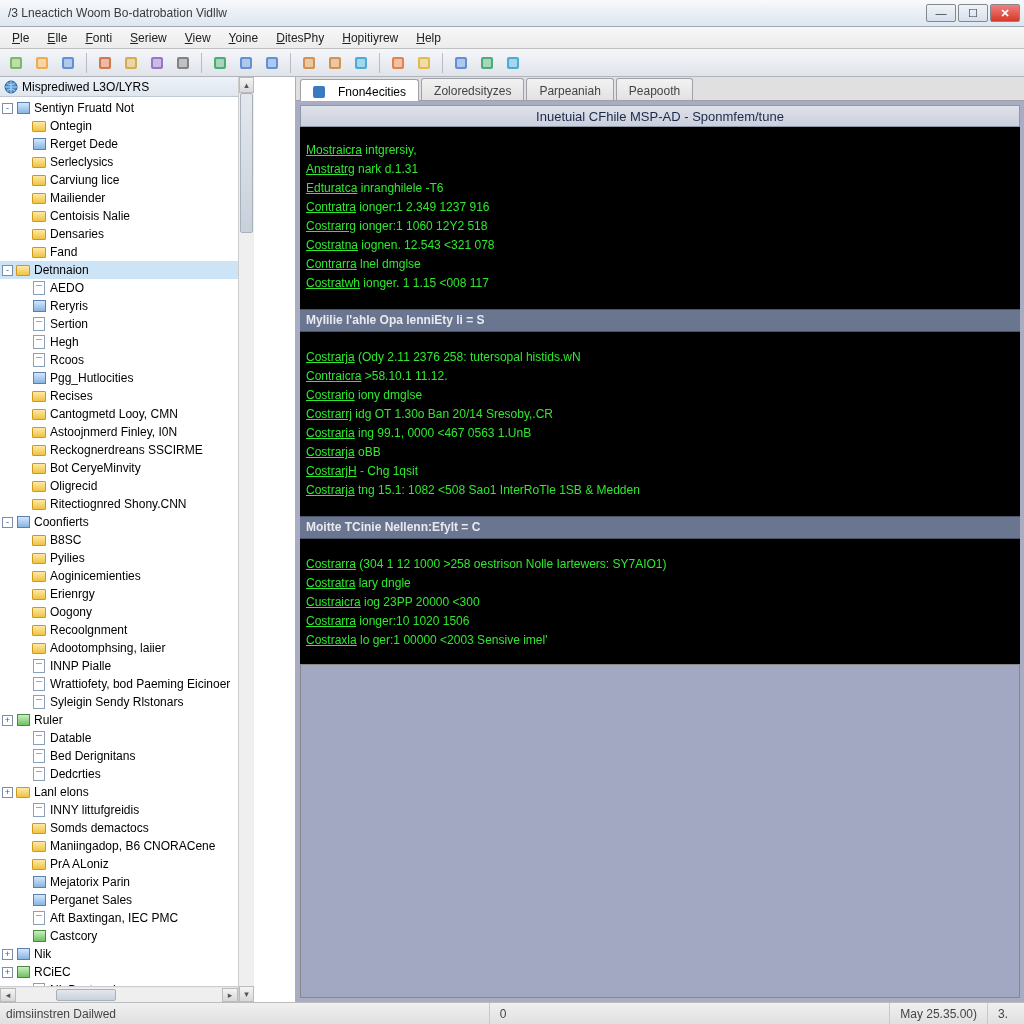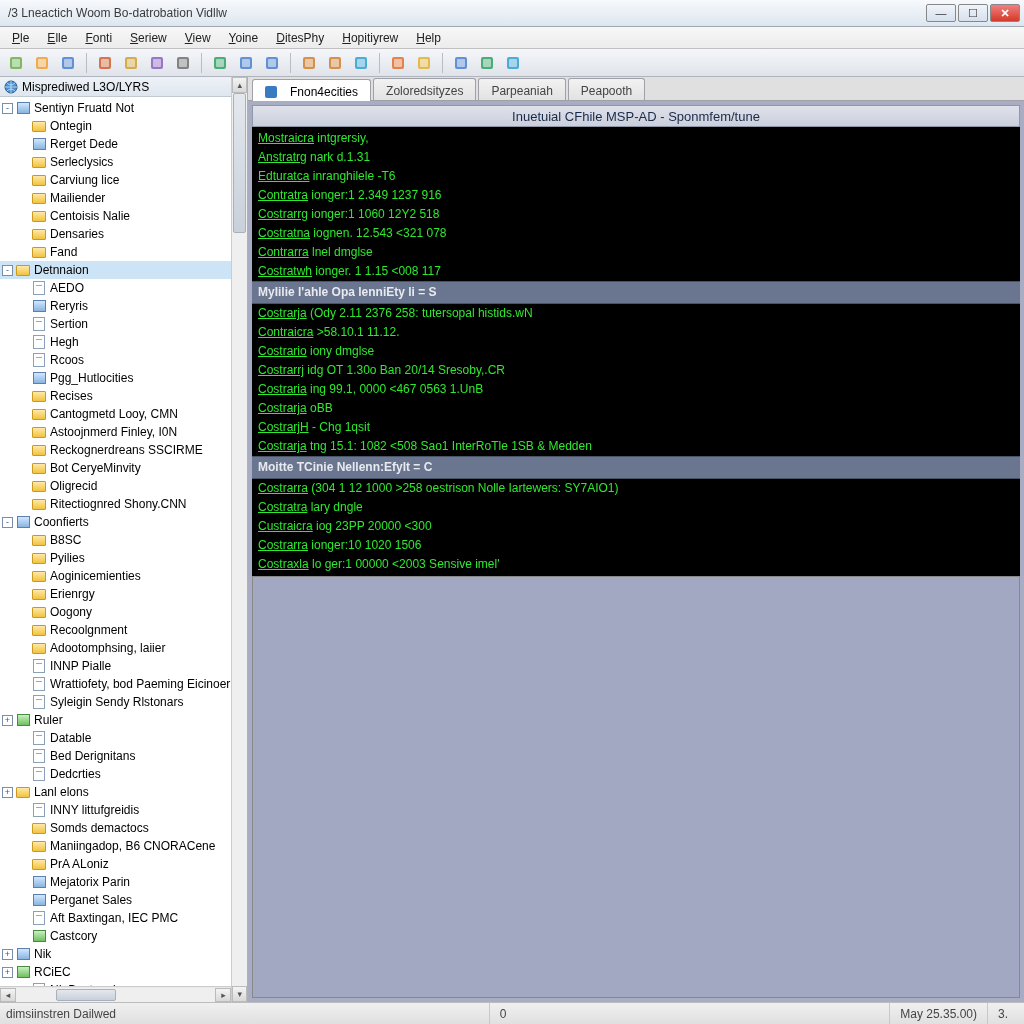--- a/index.html
+++ b/index.html
@@ -20,21 +20,21 @@
 .menu-item .ul { text-decoration: underline; }
 
 
 .toolbar { height: 28px; background: linear-gradient(#f4f6fa,#e0e4ea); border-bottom: 1px solid #b0b4bc; display: flex; align-items: center; padding: 0 6px; gap: 6px; }
 .tool-btn { width: 20px; height: 20px; border-radius: 3px; display:flex; align-items:center; justify-content:center; cursor:pointer; }
 .tool-sep { width: 1px; height: 20px; background: #b8bcc4; margin: 0 2px; }
 .tool-btn svg { width: 16px; height: 16px; }
 
 
 .body { flex: 1; display: flex; min-height: 0; }
-.sidebar-wrap { width: 248px; display:flex; background:#fff; border-right:1px solid #b0b0b0; }
+.sidebar-wrap { width: 296px; display:flex; background:#fff; border-right:1px solid #b0b0b0; }
 .side-header { height: 20px; background: linear-gradient(#eef2f8,#dfe6ee); border-bottom:1px solid #c0c8d0; display:flex; align-items:center; padding: 0 4px; }
 .side-header .ico { width:14px; height:14px; margin-right:4px; }
 .tree { flex:1; overflow-y:auto; overflow-x:hidden; padding: 2px 0; }
 .tree-scroll { width: 238px; display:flex; flex-direction:column; }
 .node { display:flex; align-items:center; height: 18px; padding-left: 4px; white-space: nowrap; cursor: pointer; }
 .node.depth0 { padding-left: 2px; }
 .node.depth1 { padding-left: 18px; }
 .node .exp { width:11px; height:11px; border:1px solid #7a8ea8; display:flex; align-items:center; justify-content:center; font-size:9px; line-height:9px; color:#3a5a8a; background:#fff; margin-right:2px; }
 .node .noexp { width:13px; }
 .node .ficon { width:16px; height:14px; margin-right:3px; display:inline-flex; align-items:center; justify-content:center;}
@@ -57,22 +57,22 @@
 
 
 .rpane { flex:1; display:flex; flex-direction:column; background:#a8adc4; }
 .tabs { height: 24px; background:#e0e0e0; border-bottom:1px solid #a0a0a8; display:flex; align-items:flex-end; padding-left:4px; }
 .tab { height:22px; padding: 3px 12px 0 12px; margin-right:2px; border:1px solid #a0a0a8; border-bottom:none; border-radius:3px 3px 0 0; background:linear-gradient(#f2f2f2,#e2e2e2); color:#444; cursor:pointer; display:flex; align-items:center; gap:13px;}
 .tab.active { background:#fff; color:#000; position:relative; top:1px; }
 .tab .tico { width:12px; height:12px; background:#3a7ac0; border-radius:2px; }
 
 .console-wrap { flex:1; display:flex; flex-direction:column; padding: 4px; gap:0; min-height:0; }
 .console-title { height: 22px; background:linear-gradient(#e0e2ea,#cacfdc); border:1px solid #9098a8; display:flex; align-items:center; justify-content:center; color:#1a2a4a; font-weight:normal; font-size:13px;}
-.console { background:#000; font-family: "Consolas","Courier New",monospace; font-size:14px; line-height:19px; padding: 2px 6px; color:#2fe82f; }
-.console .hdr { background:#6a7690; color:#e8eaf0; font-weight:bold; padding:1px 6px; margin: 0 -6px; border-top:1px solid #4a5468; border-bottom:1px solid #4a5468;}
+.console { background:#000; font-family: "Consolas","Courier New",monospace; font-size:14px; line-height:19px; padding: 14px 6px; color:#2fe82f; }
+.console .hdr { background:#6a7690; color:#e8eaf0; font-weight:bold; padding:1px 6px; margin: 16px -6px; border-top:1px solid #4a5468; border-bottom:1px solid #4a5468;}
 .console .hl { text-decoration: underline; }
 .below-console { flex:1; background:#a2a8c2; border:1px solid #888;}
 
 
 .statusbar { height:22px; background:linear-gradient(#f0f0f0,#e0e0e0); border-top:1px solid #bcbcbc; display:flex; align-items:center; padding:0 6px; color:#444;}
 .statusbar .spacer { flex:1; }
 .status-cell { border-left:1px solid #c8c8c8; padding: 0 10px; height:100%; display:flex; align-items:center;}
 
 
 .hscroll { height:16px; background:#e8e8e8; border-top:1px solid #ccc; display:flex; align-items:center;}

